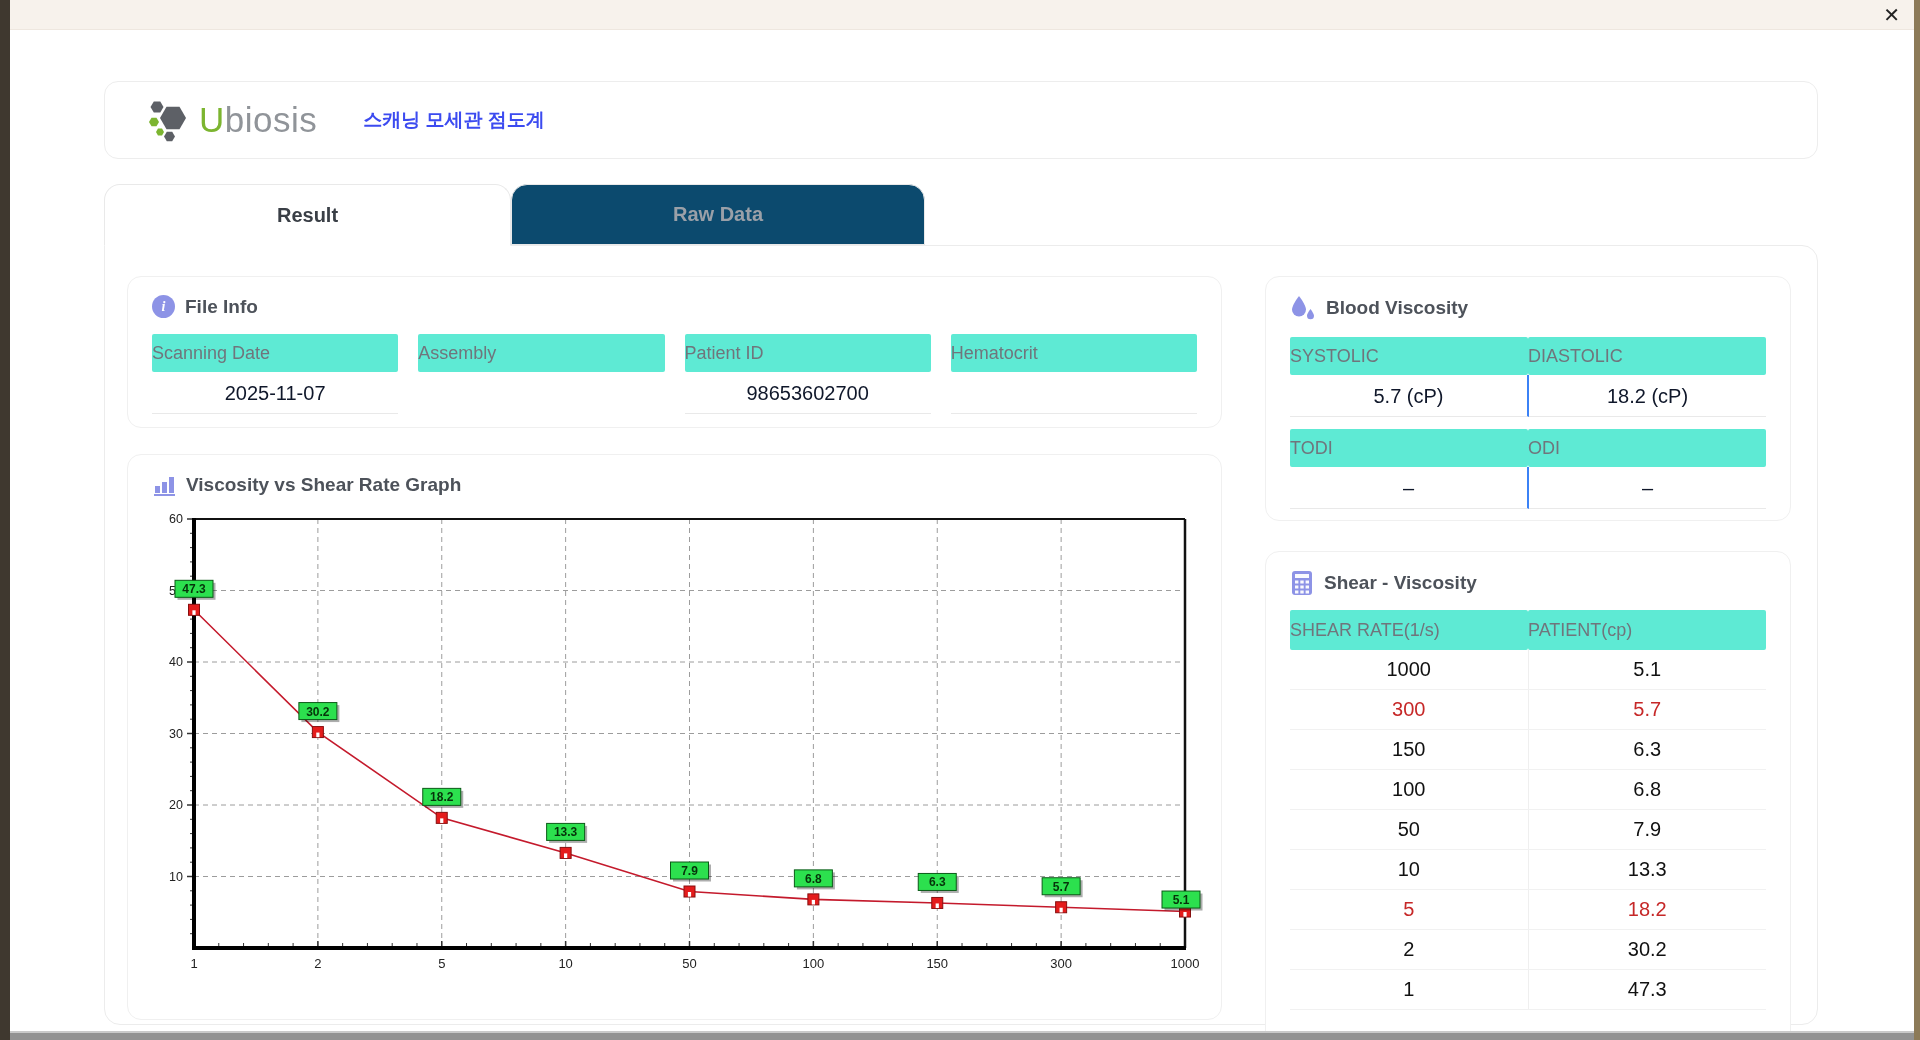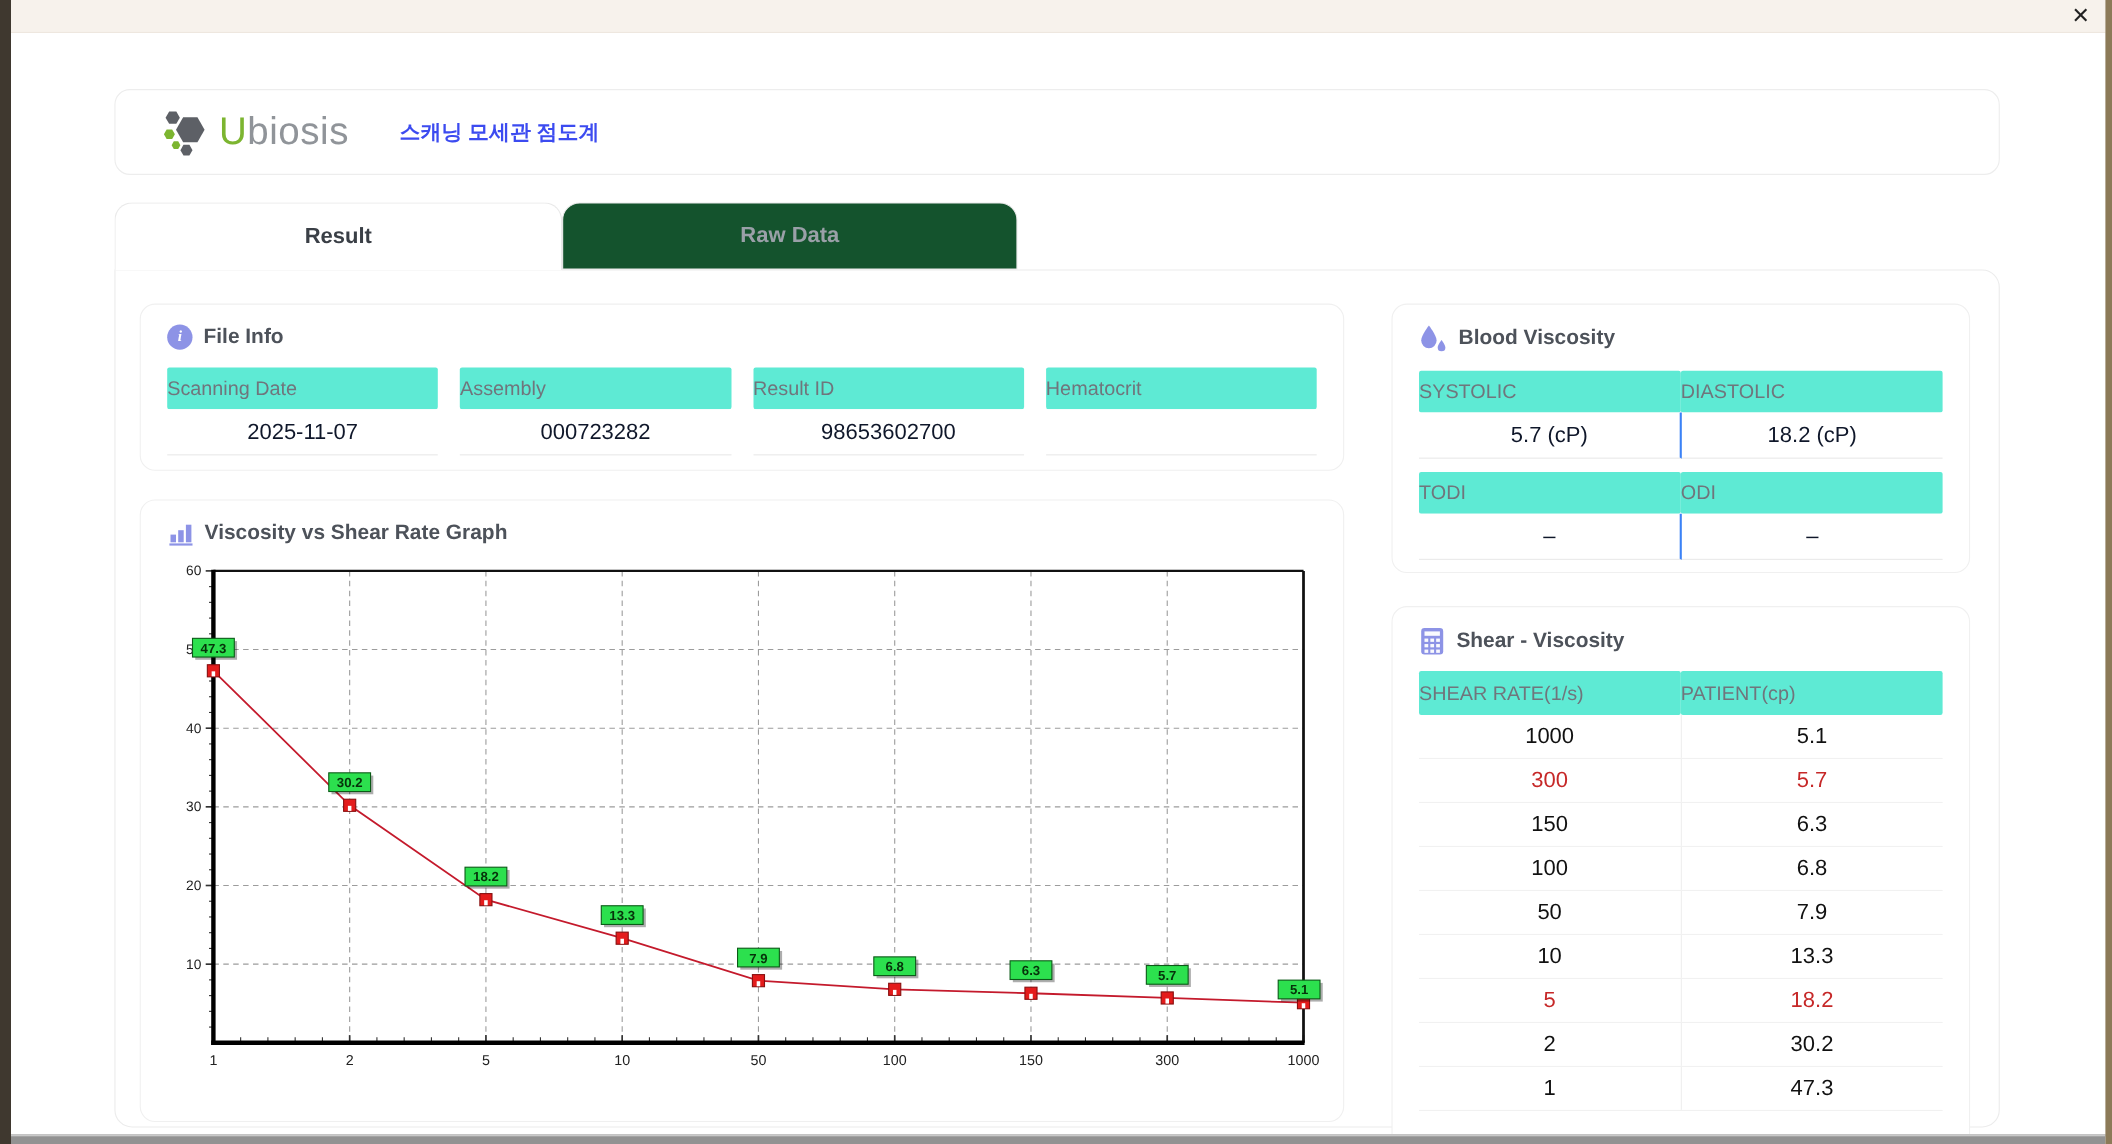--- a/index.html
+++ b/index.html
@@ -19,21 +19,21 @@
   .logo-wrap { display:flex; align-items:center; gap:6px; }
   .logo-text { font-size:35px; letter-spacing:0.5px; color:#909499; font-weight:500; }
   .logo-text .u { color:#7cb530; }
   .app-title { margin-left:46px; font-size:19px; font-weight:bold; color:#3c4bf0; }
 
   
   .tabs { position:absolute; left:104px; top:184px; height:62px; display:flex; z-index:2; }
   .tab { display:flex; align-items:center; justify-content:center; font-size:20px; font-weight:bold;
     border:1px solid #e9e9e9; border-radius:16px 16px 0 0; cursor:pointer; }
   .tab.active { width:407px; height:62px; background:#fff; border-bottom:1px solid #fff; color:#3a3f46; }
-  .tab.inactive { width:414px; height:61px; background:#14532d; color:#9aa0a8; }
+  .tab.inactive { width:414px; height:61px; background:#0c4a6e; color:#9aa0a8; }
 
   
   .content-panel { position:absolute; left:104px; top:245px; width:1714px; height:780px; background:#fff;
     border:1px solid #ececec; border-radius:0 16px 16px 16px; display:flex; gap:30px; padding:30px 26px 24px 22px; z-index:1; }
   .col-left { width:1095px; flex:none; }
   .col-right { flex:1;padding-left:13px; }
 
   .card { border:1px solid #f0f0f0; border-radius:14px; background:#fff; padding:18px 24px; }
   .card-title-row { display:flex; align-items:center; gap:10px; }
   .card-title { font-size:19px; font-weight:bold; color:#4d525a; }
@@ -117,24 +117,23 @@
           <span class="icon info-icon">i</span>
           <span class="card-title">File Info</span>
         </div>
         <div class="fi-fields">
             <div class="fi-field">
               <div class="cell-h">Scanning Date</div>
               <div class="cell-v">2025-11-07</div>
             </div>
             <div class="fi-field">
               <div class="cell-h">Assembly</div>
-              <div class="cell-v">000723282</div>
             </div>
             <div class="fi-field">
-              <div class="cell-h">Result ID</div>
+              <div class="cell-h">Patient ID</div>
               <div class="cell-v">98653602700</div>
             </div>
             <div class="fi-field">
               <div class="cell-h">Hematocrit</div>
               <div class="cell-v"></div>
             </div>
           </div>
       </div>
 
       <div class="card graph-card">

